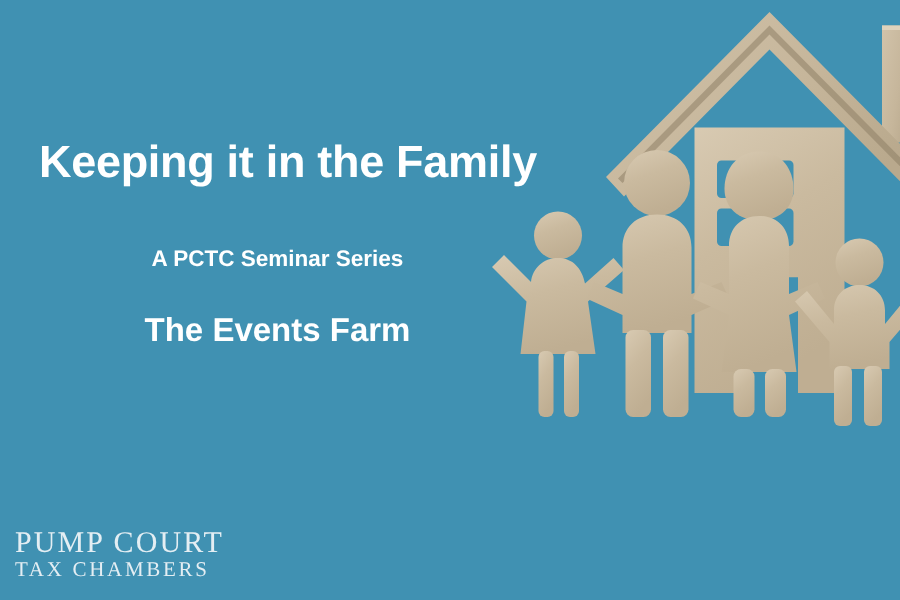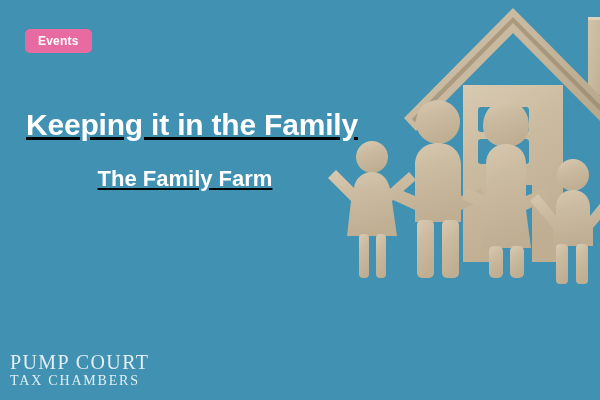--- a/index.html
+++ b/index.html
@@ -40,23 +40,22 @@
     font-weight: 700;
     letter-spacing: 0.2px;
     line-height: 1;
     white-space: nowrap;
   }
 
   
   .text-col {
     position: absolute;
     left: 0;
-    top: 108px;
+    top: 92px;
     width: 370px;
-    text-decoration: underline;
   }
   .headline {
     color: #ffffff;
     font-size: 30px;
     font-weight: 700;
     letter-spacing: -0.2px;
     line-height: 1.1;
     margin: 0 0 0 26px;
     white-space: nowrap;
   }
@@ -211,27 +210,25 @@
                  L 233 246 L 273 246 L 273 228
                  L 296 201 L 288 194 L 270 216
                  L 270 207
                  C 270 197 263 190 253 190 Z"></path>
         <rect x="236" y="244" width="12" height="40" rx="4"></rect>
         <rect x="256" y="244" width="12" height="40" rx="4"></rect>
       </g>
     </svg>
   </div>
 
-  <div class="badge">
-    <span class="badge-label">Events</span>
-  </div>
 
   <div class="text-col">
     <h1 class="headline">Keeping it in the Family</h1>
-    <p class="subline sub-topic">The Family Farm</p>
+    <p class="subline sub-series">A PCTC Seminar Series</p>
+    <p class="subline sub-topic">The Events Farm</p>
   </div>
 
   <div class="logo">
     <span class="logo-line1">PUMP COURT</span>
     <span class="logo-line2">TAX CHAMBERS</span>
   </div>
 
 </div>
 
 </body></html>

